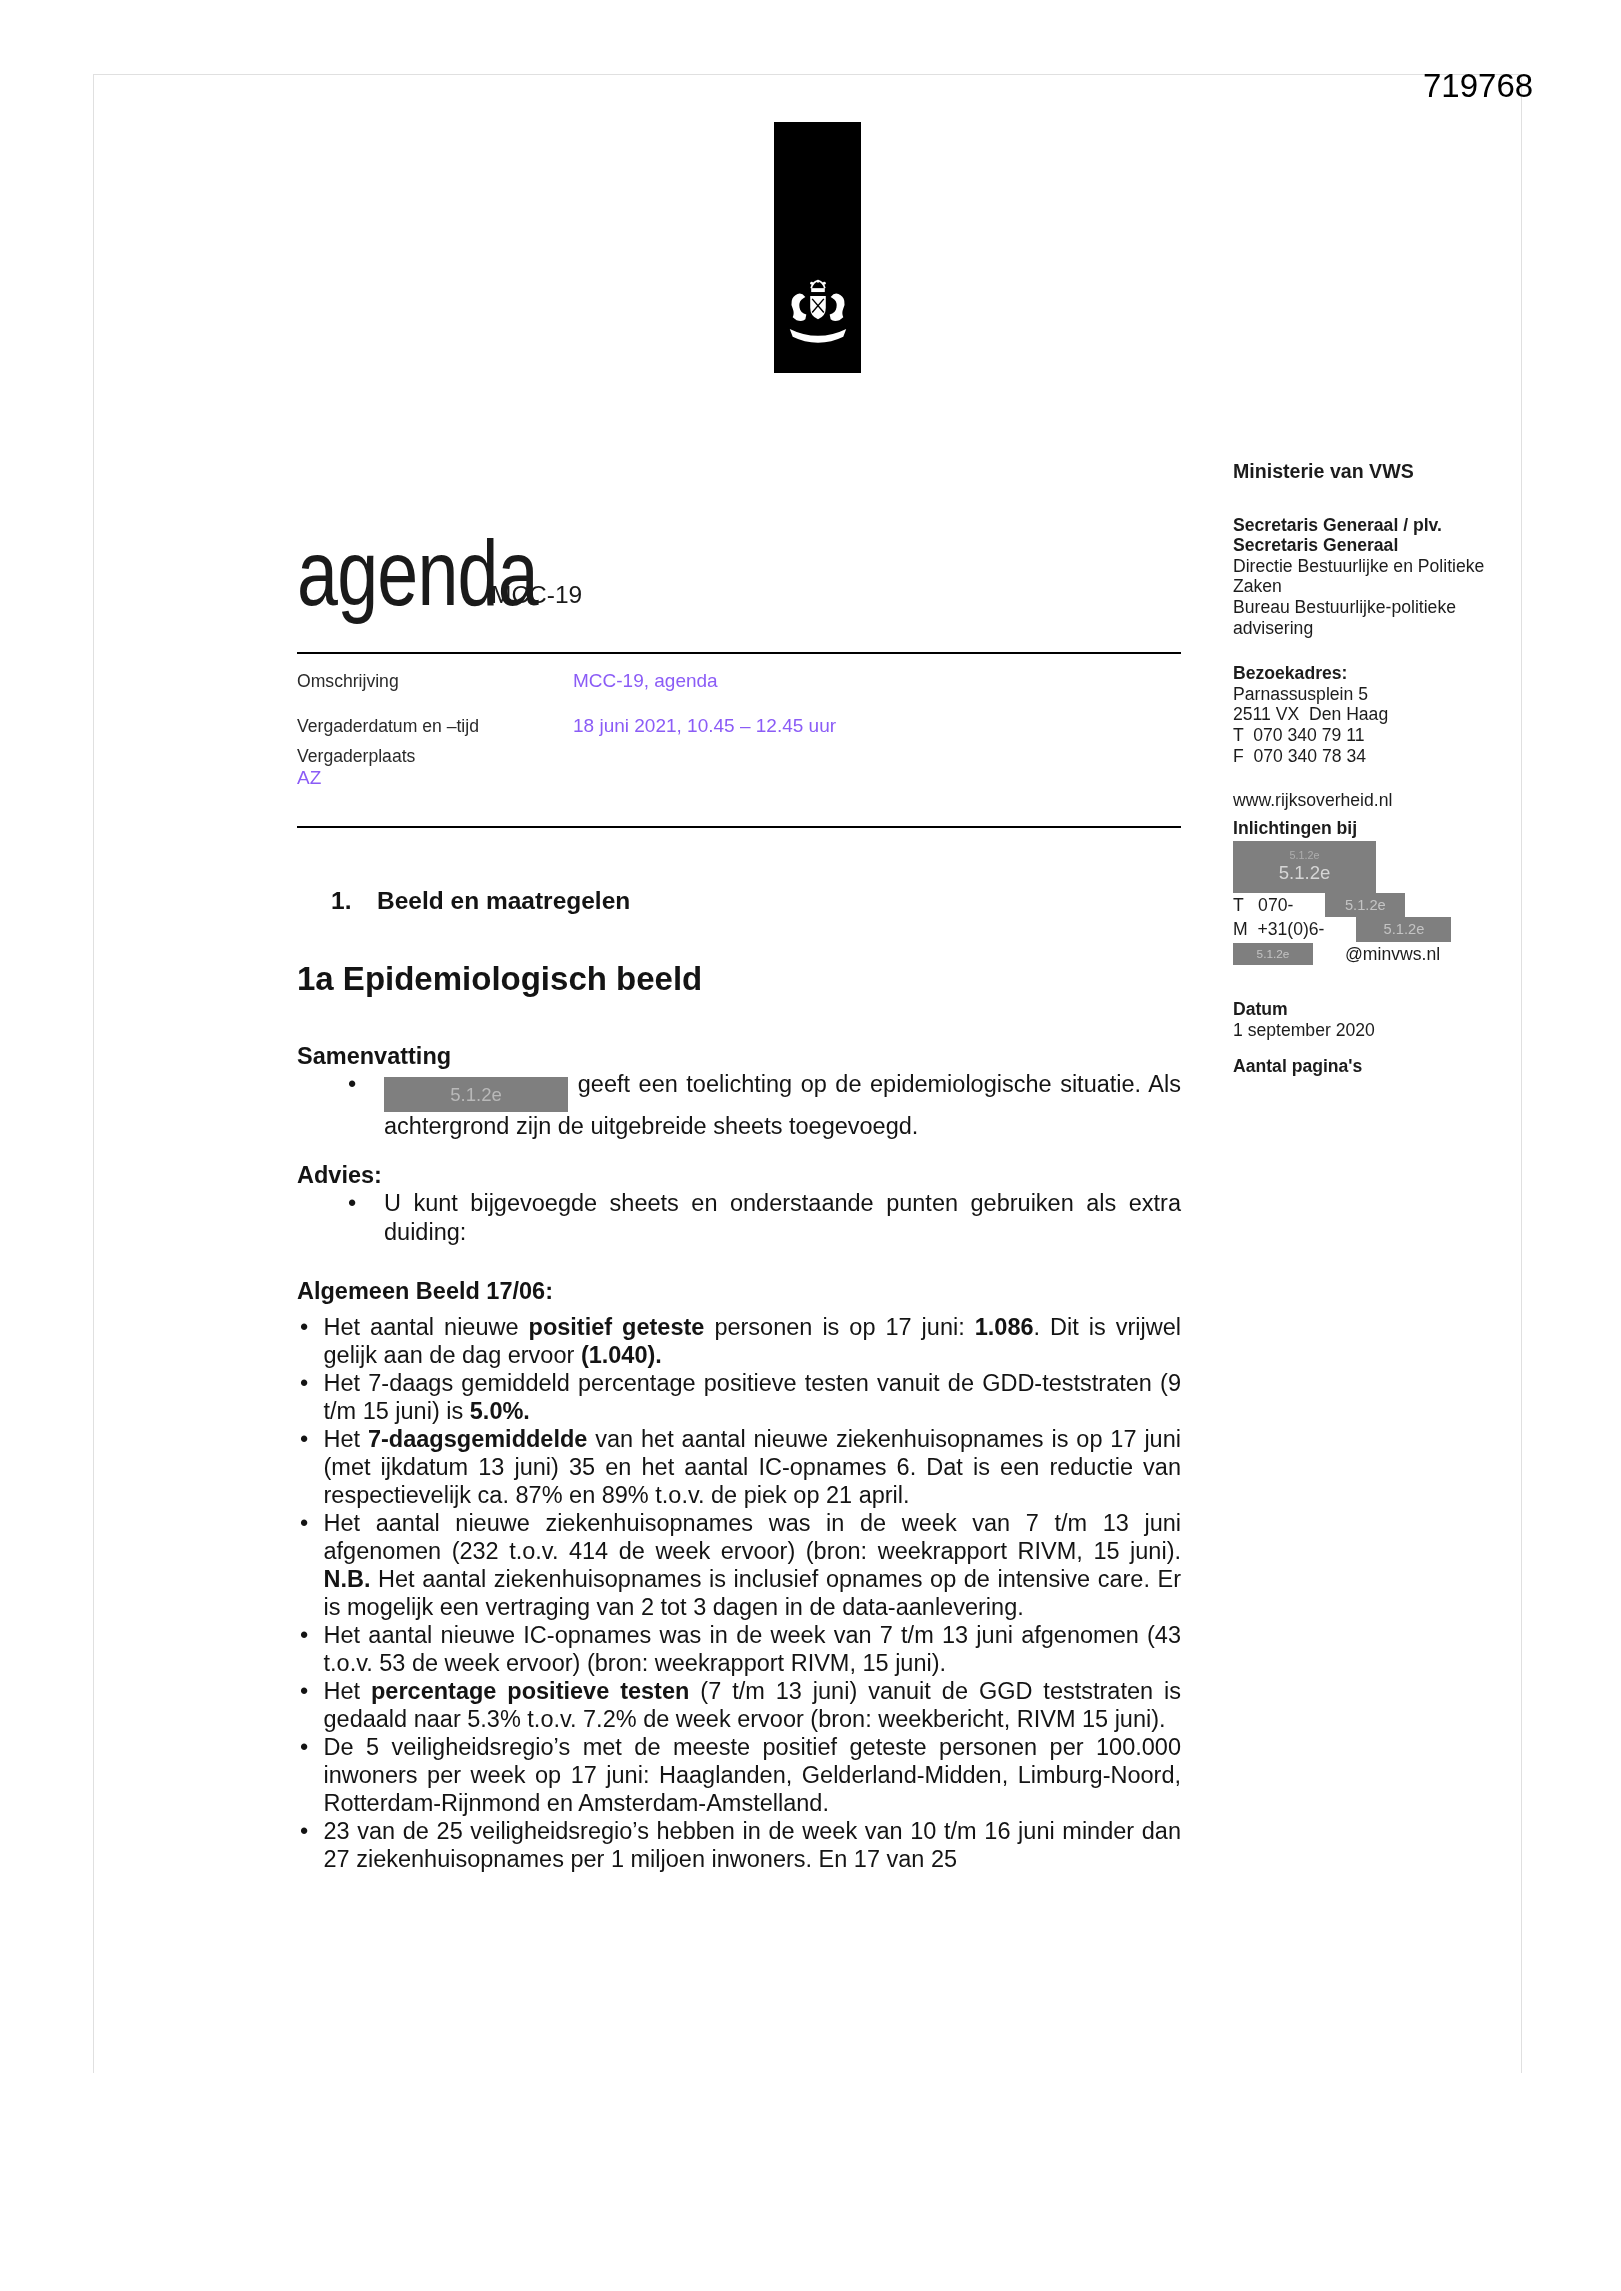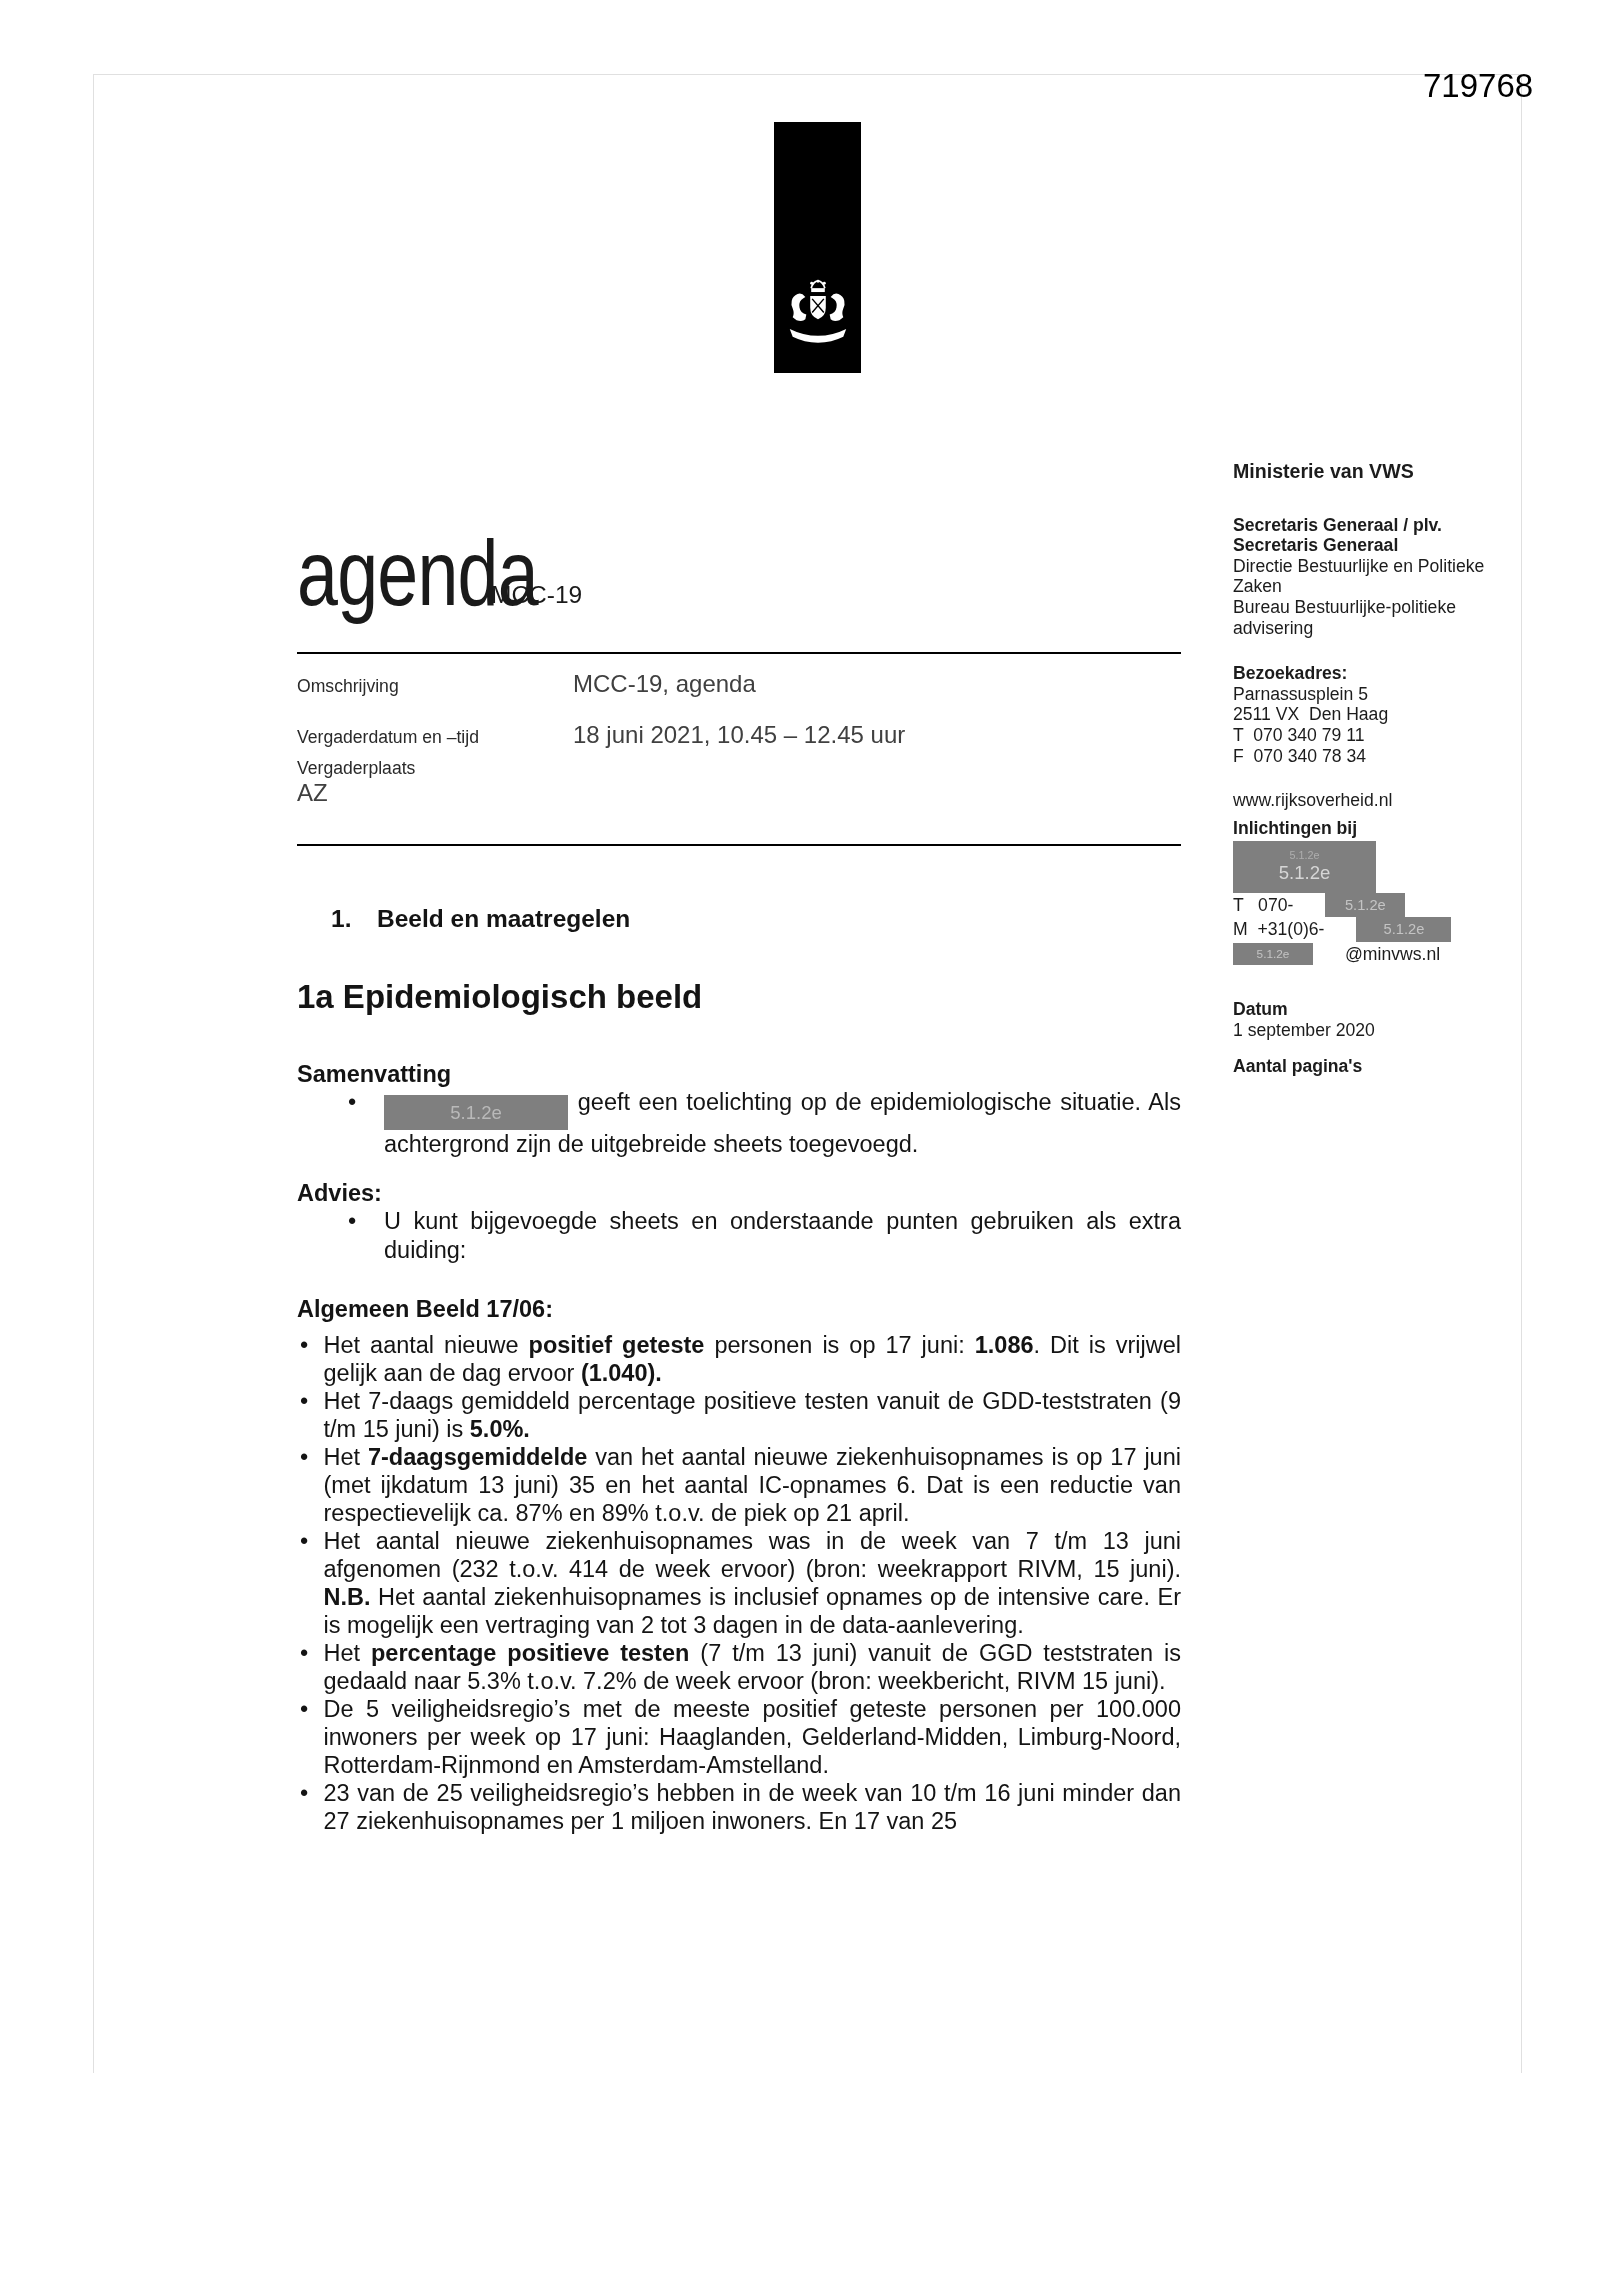--- a/index.html
+++ b/index.html
@@ -20,21 +20,21 @@
   .header { position:relative; height:96px; }
   .agenda-title { display:inline-block; font-size:92px; line-height:96px;
     letter-spacing:-1px; transform:scaleX(0.80); transform-origin:0 100%; color:#1a1a1a; }
   .agenda-sub { position:absolute; left:194px; top:56px; font-size:24.5px; color:#1a1a1a; }
   .rule { border:none; border-top:2.9px solid #000; margin:0; }
   .rule1 { margin-top:31px; }
   .rule2 { margin-top:37px; }
 
   .meta-row { display:flex; align-items:baseline; }
   .meta-row .lbl { width:276px; flex:none; font-size:17.6px; color:#2a2a2a; }
-  .meta-row .val { font-size:24px; color:#404040; white-space:pre-wrap; }
+  .meta-row .val { font-size:19px; color:#8b5cf6; white-space:pre-wrap; }
   .mr1 { margin-top:15.7px; } .mr2 { margin-top:23.5px; } .mr3 { margin-top:8.8px;flex-direction:column; }
 
   .h-sec { display:flex; font-weight:bold; font-size:24.5px; margin-top:59px; }
   .h-sec .num { margin-left:34px; width:46px; flex:none; }
   .h-sub { font-weight:bold; font-size:33px; margin-top:45px; }
   .h-small { font-weight:bold; font-size:23.5px; margin-top:45px; }
   .h-advies { font-weight:bold; font-size:23.5px; margin-top:21.6px; }
   .h-algemeen { font-weight:bold; font-size:23.5px; margin-top:31px; }
 
   .bullets { margin:0; padding:0; list-style:none; font-size:23.5px; line-height:28px; }
@@ -135,20 +135,21 @@
     <ul class="bullets lvl2">
         <li><span>U kunt bijgevoegde sheets en onderstaande punten gebruiken als extra duiding:</span></li>
       </ul>
 
     <div class="h-algemeen">Algemeen Beeld 17/06:</div>
     <ul class="bullets lvl1">
         <li><span>Het aantal nieuwe </span><span class="b">positief geteste</span><span> personen is op 17 juni: </span><span class="b">1.086</span><span>. Dit is vrijwel gelijk aan de dag ervoor </span><span class="b">(1.040).</span></li>
         <li><span>Het 7-daags gemiddeld percentage positieve testen vanuit de GDD-teststraten (9 t/m 15 juni) is </span><span class="b">5.0%.</span></li>
         <li><span>Het </span><span class="b">7-daagsgemiddelde</span><span> van het aantal nieuwe ziekenhuisopnames is op 17 juni (met ijkdatum 13 juni) 35 en het aantal IC-opnames 6. Dat is een reductie van respectievelijk ca. 87% en 89% t.o.v. de piek op 21 april.</span></li>
         <li><span>Het aantal nieuwe ziekenhuisopnames was in de week van 7 t/m 13 juni afgenomen (232 t.o.v. 414 de week ervoor) (bron: weekrapport RIVM, 15 juni). </span><span class="b">N.B.</span><span> Het aantal ziekenhuisopnames is inclusief opnames op de intensive care. Er is mogelijk een vertraging van 2 tot 3 dagen in de data-aanlevering.</span></li>
+        <li><span>Het aantal nieuwe IC-opnames was in de week van 7 t/m 13 juni afgenomen (43 t.o.v. 53 de week ervoor) (bron: weekrapport RIVM, 15 juni).</span></li>
         <li><span>Het </span><span class="b">percentage positieve testen</span><span> (7 t/m 13 juni) vanuit de GGD teststraten is gedaald naar 5.3% t.o.v. 7.2% de week ervoor (bron: weekbericht, RIVM 15 juni).</span></li>
         <li><span>De 5 veiligheidsregio’s met de meeste positief geteste personen per 100.000 inwoners per week op 17 juni: Haaglanden, Gelderland-Midden, Limburg-Noord, Rotterdam-Rijnmond en Amsterdam-Amstelland.</span></li>
         <li><span>23 van de 25 veiligheidsregio’s hebben in de week van 10 t/m 16 juni minder dan 27 ziekenhuisopnames per 1 miljoen inwoners. En 17 van 25</span></li>
       </ul>
   </div>
 
   <div class="sidebar">
     <div class="ministry">Ministerie van VWS</div>
     <div class="bold">Secretaris Generaal / plv. Secretaris Generaal</div>
     <div>Directie Bestuurlijke en Politieke Zaken</div>

